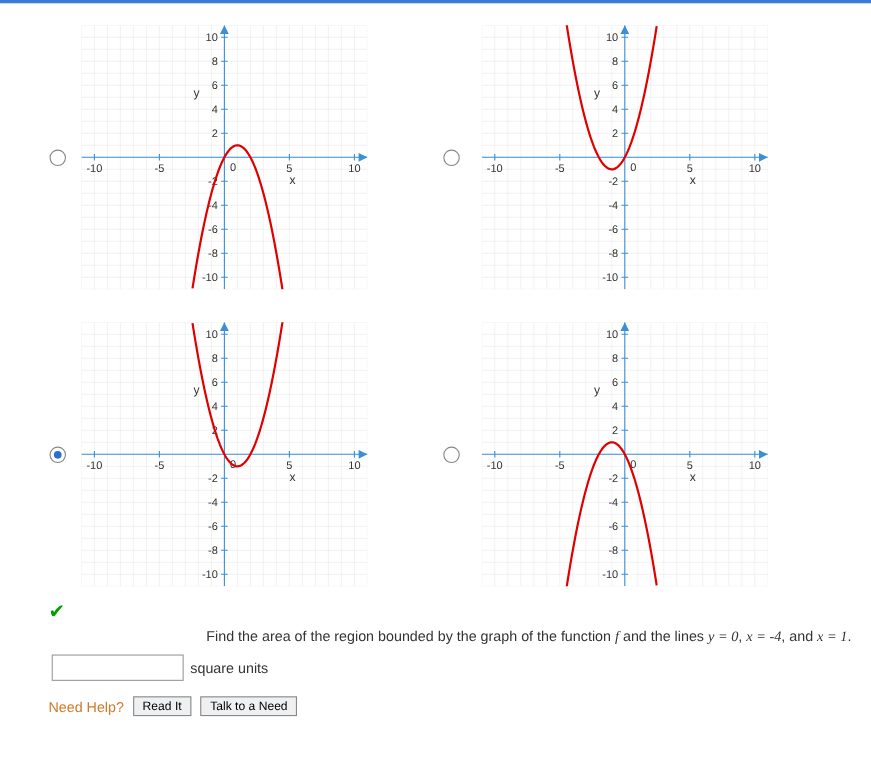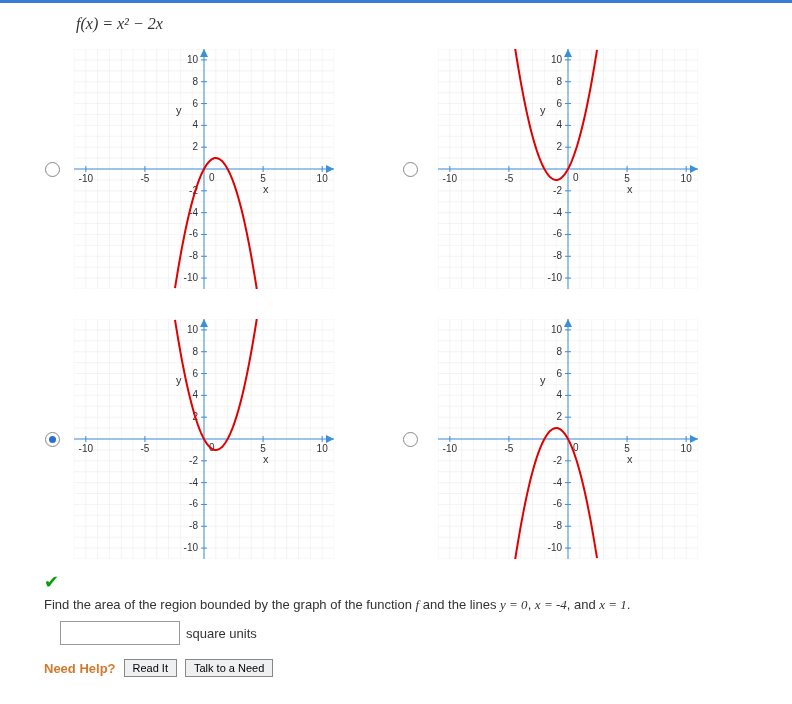--- a/index.html
+++ b/index.html
@@ -40,39 +40,38 @@
     content: ""; width: 7px; height: 7px; border-radius: 50%; background: #2a6fd6;
   }
   .plot-cell svg { display: block; }
   .axis-arrow { fill: #3b8fd9; }
   .grid-line { stroke: #e8e8e8; stroke-width: 0.5; }
   .tick-text { font-size: 10px; fill: #333; font-family: Arial, sans-serif; }
   .axis-label { font-size: 11px; fill: #333; font-family: Arial, sans-serif; }
   .curve { stroke: #e00000; stroke-width: 2; fill: none; }
 
   .check { color: #00a000; font-size: 18px; margin: 4px 0 4px 4px; }
-  .area-line { margin: 0 0 8px 4px; font-size: 13px; }
+  .area-line { margin: 0 0 8px 4px; font-size: 13px; text-align: right; }
   .area-line .it { font-style: italic; font-family: "Times New Roman", serif; }
-  .answer-row { margin: 0 0 14px 20px; display: flex; align-items: center; gap: 6px; }
+  .answer-row { margin: 0 0 14px 7px; display: flex; align-items: center; gap: 6px; }
   .answer-box { width: 110px; height: 20px; border: 1px solid #999; background: #fff; padding: 1px 4px; }
 
   .help-row { display: flex; align-items: center; gap: 8px; margin-left: 4px; }
-  .need-help { color: #d07a2a; font-weight: bold; font-size: 13px; }
+  .need-help { color: #d07a2a; font-weight: normal; font-size: 13px; }
   .hb {
     background: #eef0f2; border: 1px solid #888; font-size: 11px; padding: 2px 8px; font-weight: normal;
   }
 </style>
 </head>
 <body>
 
 <div class="top-border"></div>
 
 <div class="content">
 
-  <div class="formula">f(x) = x² − 2x</div>
 
   <div class="grid-wrap">
 
     <div class="radio-cell">
         <span class="radio"></span>
       </div>
     <div class="plot-cell">
         <svg width="260" height="240" viewBox="0 0 260 240">
           <line x1="0" x2="0" y1="0" y2="240" class="grid-line"></line>
           <line x1="11.818181818181818" x2="11.818181818181818" y1="0" y2="240" class="grid-line"></line>

